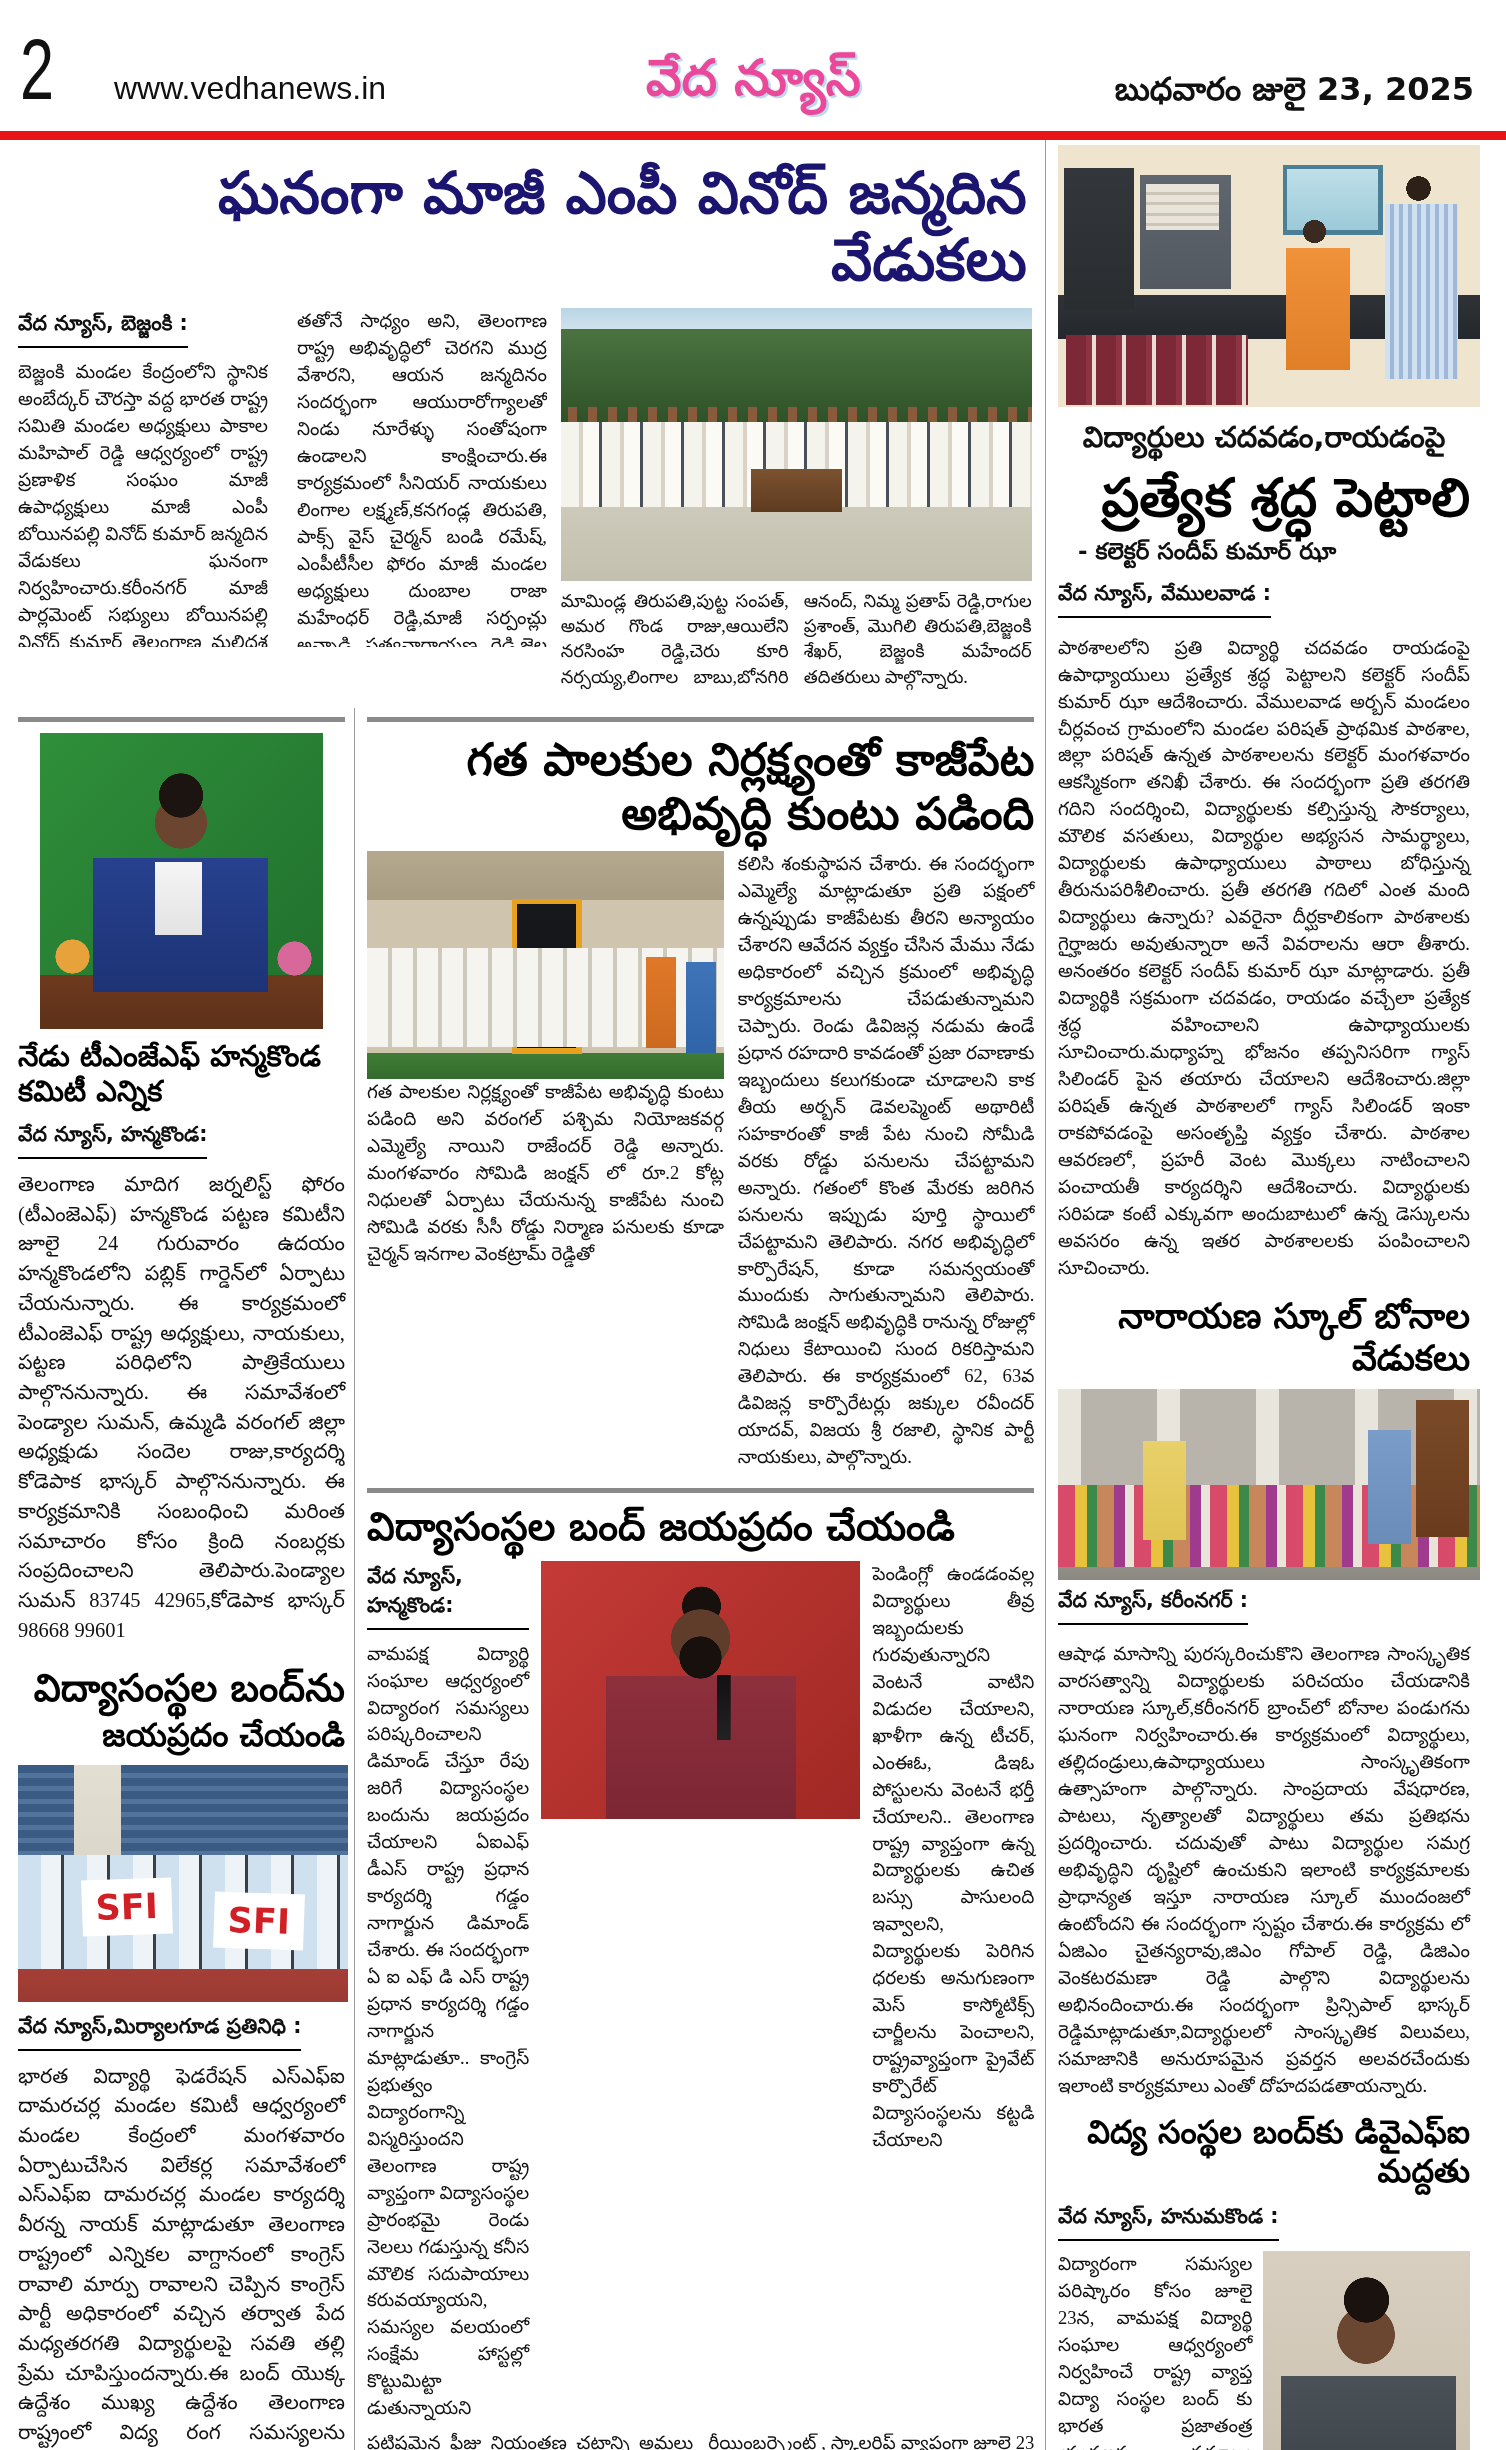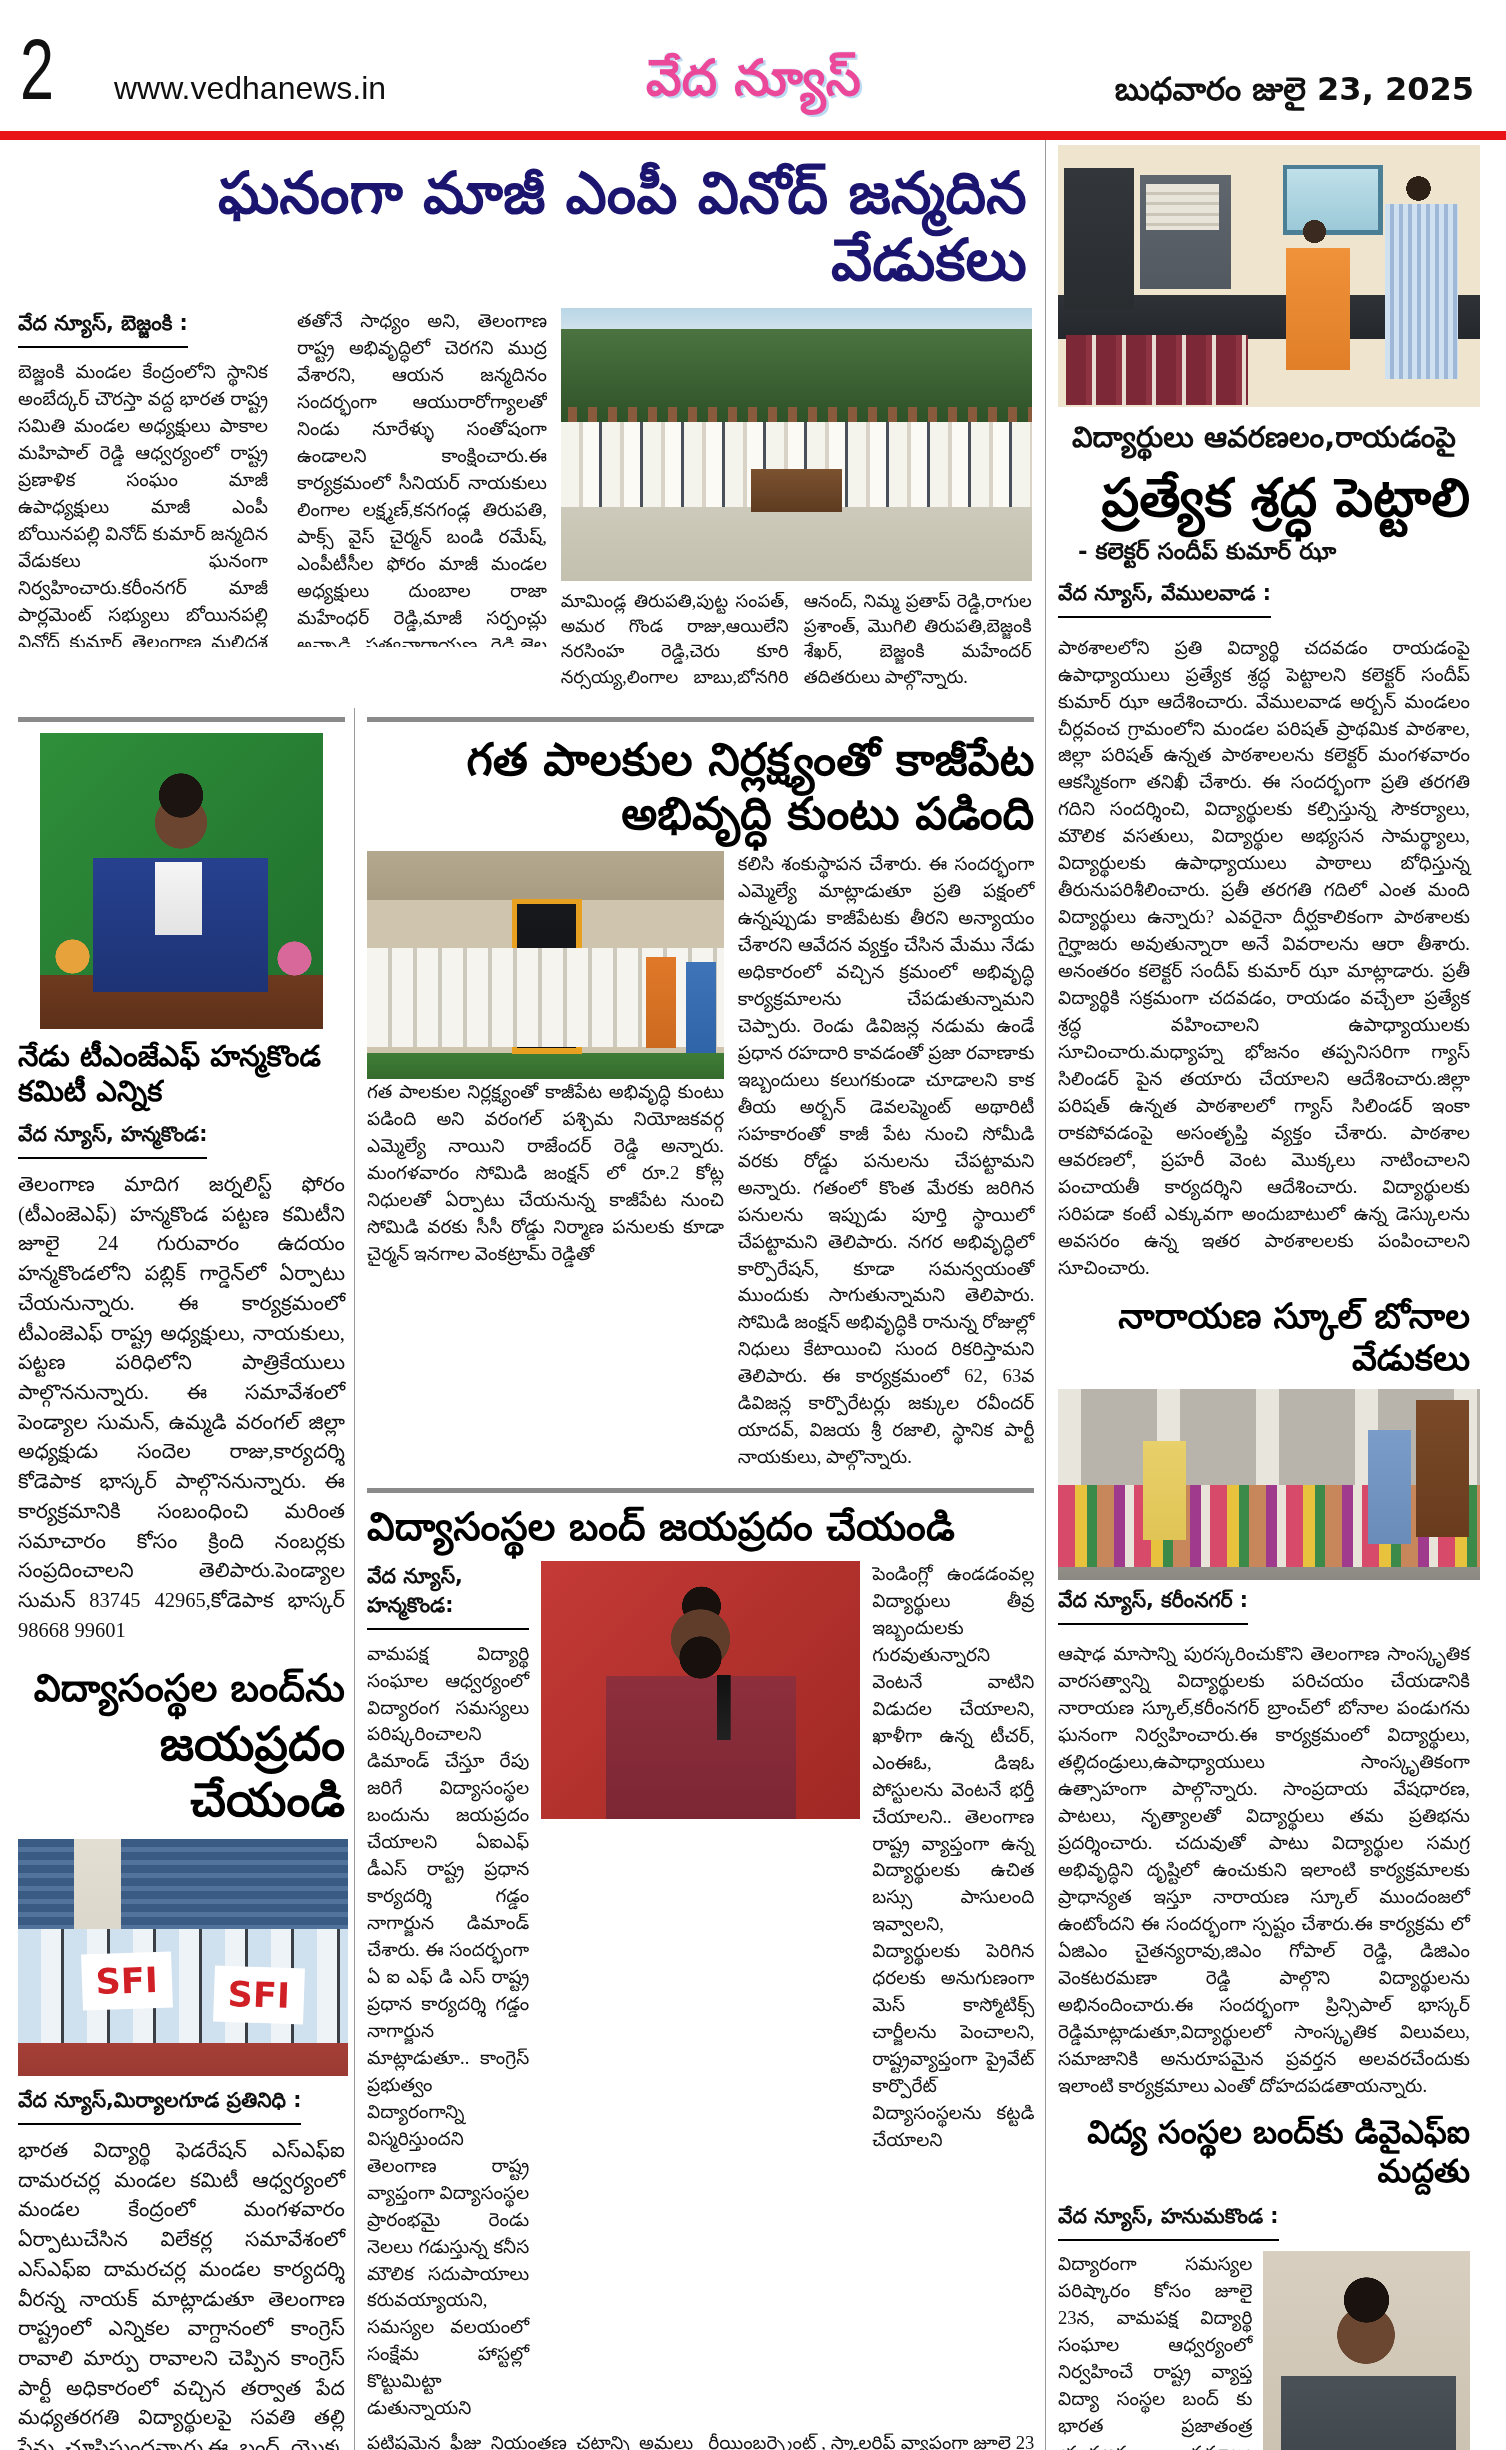--- a/index.html
+++ b/index.html
@@ -189,21 +189,21 @@
 
           <section>
             <div class="photo ph-tmjf" style="margin:3px auto 10.6px;"></div>
             <h2 class="headline" style="font-size:29px;text-align:left;">నేడు టీఎంజేఎఫ్ హన్మకొండ కమిటీ ఎన్నిక</h2>
             <span class="dateline">వేద న్యూస్, హన్మకొండ:</span>
             <p class="bodytext" style="font-size:20.5px;">తెలంగాణ మాదిగ జర్నలిస్ట్ ఫోరం (టీఎంజెఎఫ్) హన్మకొండ పట్టణ కమిటీని జూలై 24 గురువారం ఉదయం హన్మకొండలోని పబ్లిక్ గార్డెన్‌లో ఏర్పాటు చేయనున్నారు. ఈ కార్యక్రమంలో టీఎంజెఎఫ్ రాష్ట్ర అధ్యక్షులు, నాయకులు, పట్టణ పరిధిలోని పాత్రికేయులు పాల్గొననున్నారు. ఈ సమావేశంలో పెండ్యాల సుమన్, ఉమ్మడి వరంగల్ జిల్లా అధ్యక్షుడు సందెల రాజు,కార్యదర్శి కోడెపాక భాస్కర్ పాల్గొననున్నారు. ఈ కార్యక్రమానికి సంబంధించి మరింత సమాచారం కోసం క్రింది నంబర్లకు సంప్రదించాలని తెలిపారు.పెండ్యాల సుమన్ 83745 42965,కోడెపాక భాస్కర్ 98668 99601</p>
           </section>
 
           <section style="margin-top:20px;">
             <div class="headline h-left2">విద్యాసంస్థల బంద్‌ను</div>
-            <div class="headline" style="font-size:47px;">జయప్రదం చేయండి</div>
+            <div class="headline" style="font-size:32px;">జయప్రదం చేయండి</div>
             <div class="photo ph-sfi" style="margin:6px auto 9px;">
               <span class="sfi-banner b1">SFI</span>
               <span class="sfi-banner b2">SFI</span>
             </div>
             <span class="dateline">వేద న్యూస్,మిర్యాలగూడ ప్రతినిధి :</span>
             <p class="bodytext" style="font-size:20.5px;">భారత విద్యార్థి ఫెడరేషన్ ఎస్ఎఫ్ఐ దామరచర్ల మండల కమిటీ ఆధ్వర్యంలో మండల కేంద్రంలో మంగళవారం ఏర్పాటుచేసిన విలేకర్ల సమావేశంలో ఎస్ఎఫ్ఐ దామరచర్ల మండల కార్యదర్శి వీరన్న నాయక్ మాట్లాడుతూ తెలంగాణ రాష్ట్రంలో ఎన్నికల వాగ్దానంలో కాంగ్రెస్ రావాలి మార్పు రావాలని చెప్పిన కాంగ్రెస్ పార్టీ అధికారంలో వచ్చిన తర్వాత పేద మధ్యతరగతి విద్యార్థులపై సవతి తల్లి ప్రేమ చూపిస్తుందన్నారు.ఈ బంద్ యొక్క ఉద్దేశం ముఖ్య ఉద్దేశం తెలంగాణ రాష్ట్రంలో విద్య రంగ సమస్యలను పరిష్కరించాలని పెండింగ్ లో ఉన్న స్కాలర్షిప్స్ ఫీజు రీయింబర్స్మెంట్ విడుదల చేయాలని,అద్దె భవనాల్లో ఉన్న గురుకులాలకు సంక్షేమ హాస్టళ్లకు సొంత భవనలు ఏర్పాటు చేయాలనీ ప్రభుత్వ పాఠశాలలో మౌలిక సదుపాయాలు కల్పించాల నీ,బకాయిలో ఉన్న గిరిజన సంక్షేమ హాస్టల్లో బిల్లులను విడుదల చేయాలి ఖాళీగా ఉపాధ్యాయ పోస్టులు భర్తీ చేయాలని డిమాండ్లతో వామపక్షల విద్యార్థి సంఘాల ఆధ్వర్యంలో బందుకు పిలుపునివ్వడం జరిగింది.కావున ప్రతి పాఠశాల యాజమాన్యం మాకు సహకరించగలరని కోరారు. ఈ కార్య క్రమంలో ఎస్ఎఫ్ఐ మండల నాయకులు రాహుల్, విష్ణు, అజయ్,సాగర్,మహేష్,రాజేష్,జగన్ పాల్గొన్నారు.</p>
           </section>
         </div>
 
         <div class="col-mid">
@@ -240,21 +240,21 @@
           </section>
 
         </div>
       </div>
     </div>
 
     <aside class="right-col">
 
       <section>
         <div class="photo ph-classroom" style="margin-top:4.6px;"></div>
-        <div class="kicker">విద్యార్థులు ఆవరణలం,రాయడంపై</div>
+        <div class="kicker">విద్యార్థులు చదవడం,రాయడంపై</div>
         <h1 class="headline r-title">ప్రత్యేక శ్రద్ధ పెట్టాలి</h1>
         <div class="byline">- కలెక్టర్ సందీప్ కుమార్ ఝా</div>
         <div class="dateline center">
           <span>వేద న్యూస్, వేములవాడ :</span>
         </div>
         <p class="bodytext">పాఠశాలలోని ప్రతి విద్యార్థి చదవడం రాయడంపై ఉపాధ్యాయులు ప్రత్యేక శ్రద్ధ పెట్టాలని కలెక్టర్ సందీప్ కుమార్ ఝా ఆదేశించారు. వేములవాడ అర్బన్ మండలం చీర్లవంచ గ్రామంలోని మండల పరిషత్ ప్రాథమిక పాఠశాల, జిల్లా పరిషత్ ఉన్నత పాఠశాలలను కలెక్టర్ మంగళవారం ఆకస్మికంగా తనిఖీ చేశారు. ఈ సందర్భంగా ప్రతి తరగతి గదిని సందర్శించి, విద్యార్థులకు కల్పిస్తున్న సౌకర్యాలు, మౌలిక వసతులు, విద్యార్థుల అభ్యసన సామర్థ్యాలు, విద్యార్థులకు ఉపాధ్యాయులు పాఠాలు బోధిస్తున్న తీరునుపరిశీలించారు. ప్రతీ తరగతి గదిలో ఎంత మంది విద్యార్థులు ఉన్నారు? ఎవరైనా దీర్ఘకాలికంగా పాఠశాలకు గైర్హాజరు అవుతున్నారా అనే వివరాలను ఆరా తీశారు. అనంతరం కలెక్టర్ సందీప్ కుమార్ ఝా మాట్లాడారు. ప్రతీ విద్యార్థికి సక్రమంగా చదవడం, రాయడం వచ్చేలా ప్రత్యేక శ్రద్ధ వహించాలని ఉపాధ్యాయులకు సూచించారు.మధ్యాహ్న భోజనం తప్పనిసరిగా గ్యాస్ సిలిండర్ పైన తయారు చేయాలని ఆదేశించారు.జిల్లా పరిషత్ ఉన్నత పాఠశాలలో గ్యాస్ సిలిండర్ ఇంకా రాకపోవడంపై అసంతృప్తి వ్యక్తం చేశారు. పాఠశాల ఆవరణలో, ప్రహరీ వెంట మొక్కలు నాటించాలని పంచాయతీ కార్యదర్శిని ఆదేశించారు. విద్యార్థులకు సరిపడా కంటే ఎక్కువగా అందుబాటులో ఉన్న డెస్కులను అవసరం ఉన్న ఇతర పాఠశాలలకు పంపించాలని సూచించారు.</p>
       </section>
 
       <section style="margin-top:13px;">
         <h2 class="headline" style="font-size:35px;">నారాయణ స్కూల్ బోనాల వేడుకలు</h2>

